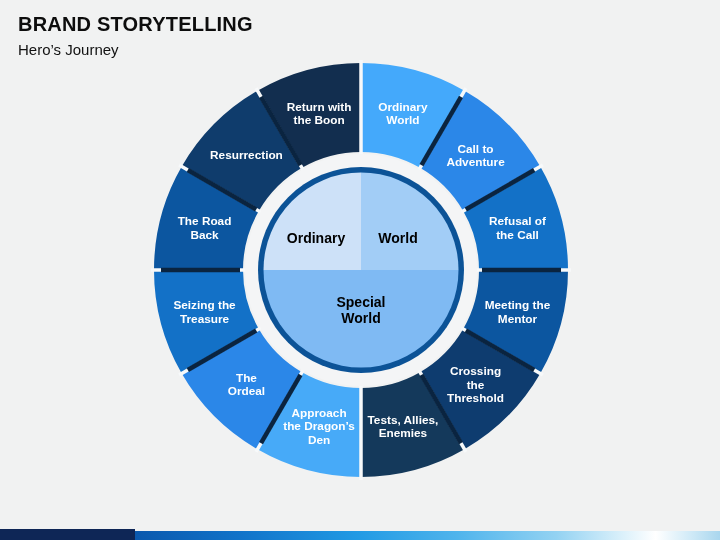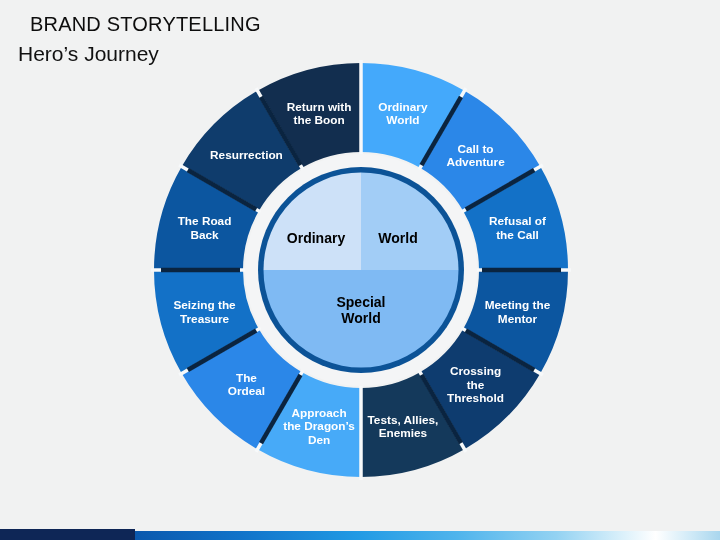--- a/index.html
+++ b/index.html
@@ -3,26 +3,25 @@
 <meta charset="utf-8">
 <style>
   html,body{margin:0;padding:0;}
   body{
     width:720px;height:540px;position:relative;overflow:hidden;
     background:#f1f2f2;
     font-family:"Liberation Sans","DejaVu Sans",sans-serif;
   }
   .header{position:absolute;left:18px;top:11px;}
   .title{
-    font-size:20px;font-weight:400;color:#0d0d0d;letter-spacing:.2px;
+    font-size:20px;font-weight:700;color:#0d0d0d;letter-spacing:.2px;
     line-height:1.3;
-    margin-left:12px;
   }
   .subtitle{
-    font-size:21px;font-weight:400;color:#111;line-height:1.35;margin-top:3px;
+    font-size:15px;font-weight:400;color:#111;line-height:1.35;margin-top:3px;
   }
   .stage{position:absolute;left:0;top:0;width:720px;height:540px;}
   svg text{font-family:"Liberation Sans","DejaVu Sans",sans-serif;}
   .footer{position:absolute;left:0;bottom:0;width:720px;height:12px;}
   .footer-navy{position:absolute;left:0;bottom:0;width:135px;height:11px;}
   .footer-grad{position:absolute;left:135px;right:0;bottom:0;height:9px;}
 </style>
 </head>
 <body>
 

